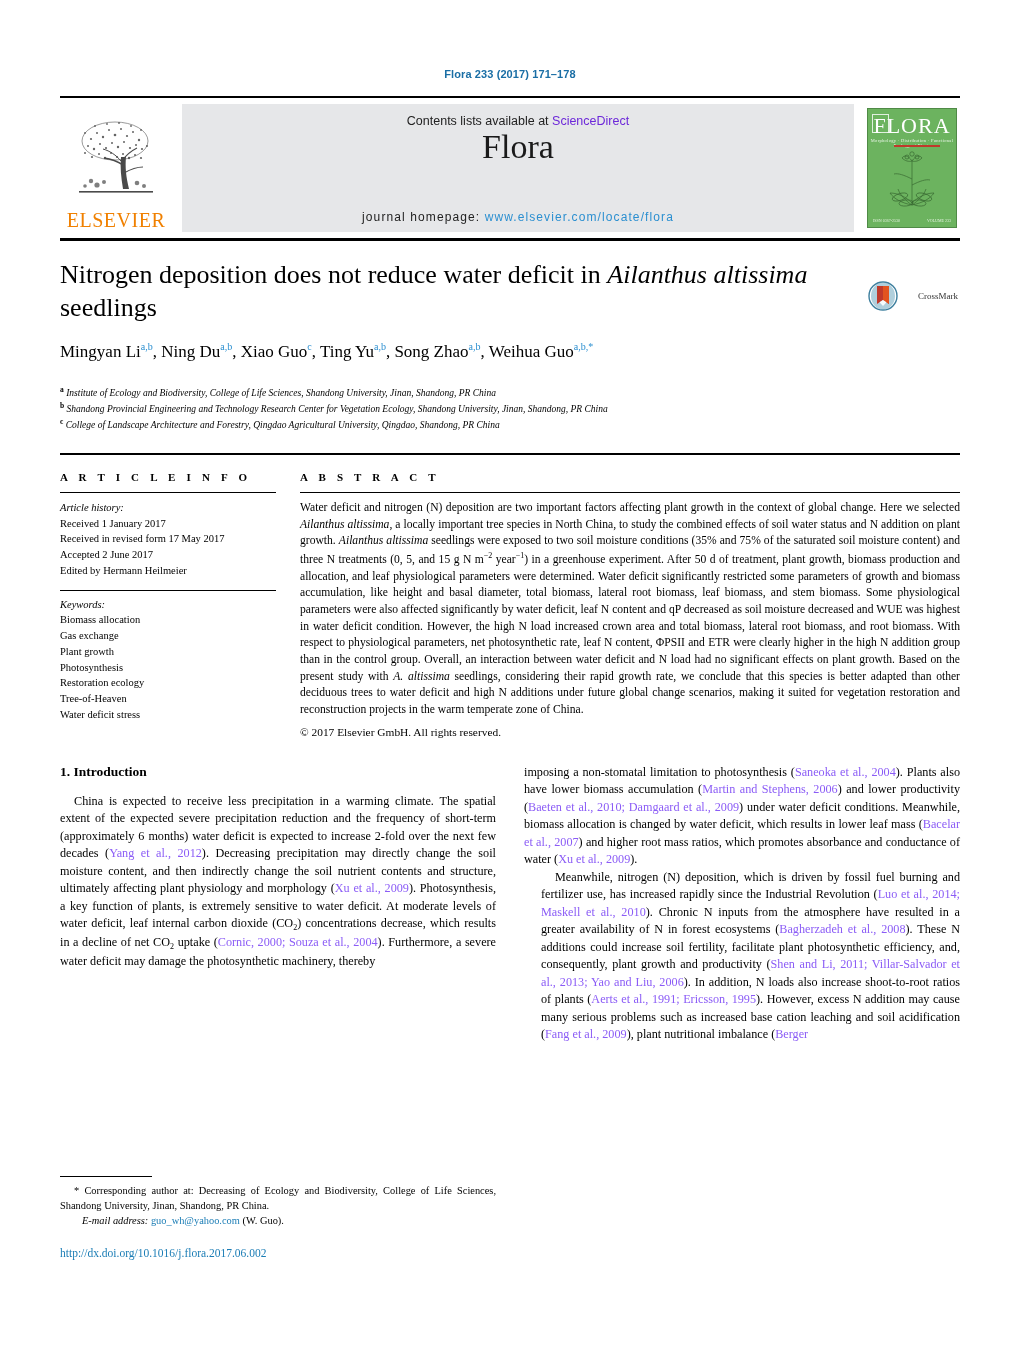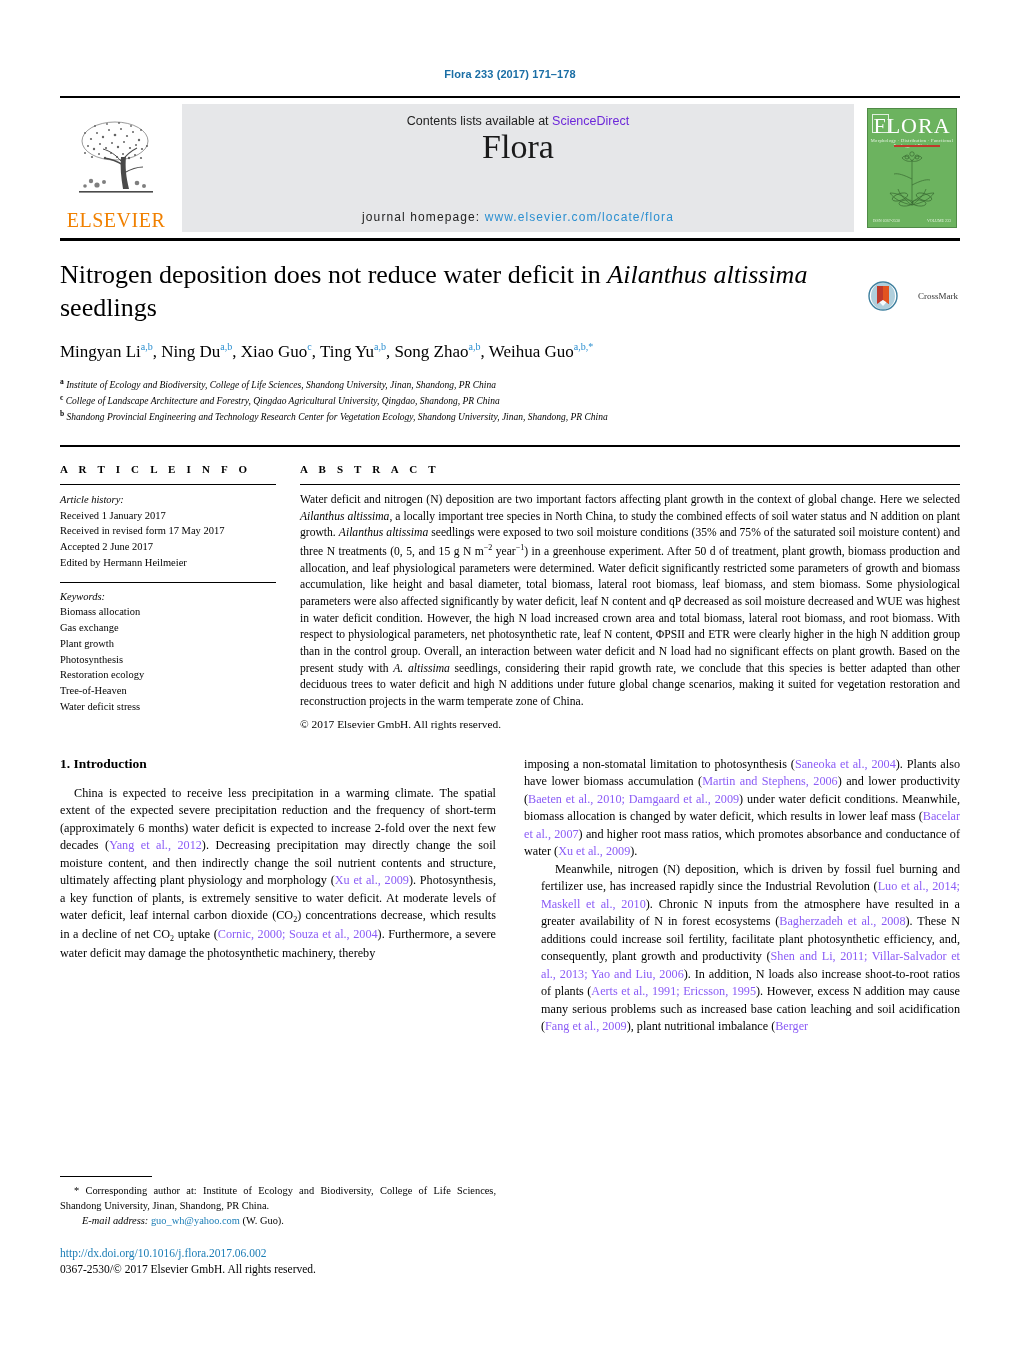--- a/index.html
+++ b/index.html
@@ -164,21 +164,21 @@
     font-size: 26px;
     line-height: 1.26;
     font-weight: 400;
     margin: 0 0 16px 0;
     max-width: 760px;
   }
   .paper-title i { font-style: italic; }
   .authors {
     font-family: "Liberation Serif", serif;
     font-size: 17px;
-    margin-bottom: 16px;
+    margin-bottom: 24px;
   }
   .authors sup { color: #2b8fd0; font-size: 10px; }
   .affils {
     font-family: "Liberation Serif", serif;
     font-style: italic;
     font-size: 9.5px;
     line-height: 1.45;
   }
   .affils sup { font-style: normal; font-weight: bold; font-size: 7.5px; }
 
@@ -427,22 +427,22 @@
     </div>
 
     <h1 class="paper-title">
       <span>Nitrogen deposition does not reduce water deficit in </span><i>Ailanthus altissima</i><span> seedlings</span>
     </h1>
 
     <div class="authors" id="authors"><span>Mingyan Li</span><sup>a,b</sup>, <span>Ning Du</span><sup>a,b</sup>, <span>Xiao Guo</span><sup>c</sup>, <span>Ting Yu</span><sup>a,b</sup>, <span>Song Zhao</span><sup>a,b</sup>, <span>Weihua Guo</span><sup>a,b,*</sup></div>
 
     <div class="affils" id="affils">
         <div><sup>a</sup> Institute of Ecology and Biodiversity, College of Life Sciences, Shandong University, Jinan, Shandong, PR China</div>
+        <div><sup>b</sup> Shandong Provincial Engineering and Technology Research Center for Vegetation Ecology, Shandong University, Jinan, Shandong, PR China</div>
         <div><sup>c</sup> College of Landscape Architecture and Forestry, Qingdao Agricultural University, Qingdao, Shandong, PR China</div>
-        <div><sup>b</sup> Shandong Provincial Engineering and Technology Research Center for Vegetation Ecology, Shandong University, Jinan, Shandong, PR China</div>
       </div>
   </div>
 
   <div class="rule-top"></div>
 
   <div class="infoabs">
     <div class="col-info">
       <div class="sect-head">A R T I C L E   I N F O</div>
       <div class="hr-thin"></div>
       <div class="hist">
@@ -486,24 +486,23 @@
     </div>
     <div class="bcol">
       <p class="ptext noindent" id="intro-right-1"><span>imposing a non-stomatal limitation to photosynthesis (</span><span class="ref">Saneoka et al., 2004</span><span>). Plants also have lower biomass accumulation (</span><span class="ref">Martin and Stephens, 2006</span><span>) and lower productivity (</span><span class="ref">Baeten et al., 2010; Damgaard et al., 2009</span><span>) under water deficit conditions. Meanwhile, biomass allocation is changed by water deficit, which results in lower leaf mass (</span><span class="ref">Bacelar et al., 2007</span><span>) and higher root mass ratios, which promotes absorbance and conductance of water (</span><span class="ref">Xu et al., 2009</span><span>).</span></p>
       <p class="ptext" id="intro-right-2"><span>Meanwhile, nitrogen (N) deposition, which is driven by fossil fuel burning and fertilizer use, has increased rapidly since the Industrial Revolution (</span><span class="ref">Luo et al., 2014; Maskell et al., 2010</span><span>). Chronic N inputs from the atmosphere have resulted in a greater availability of N in forest ecosystems (</span><span class="ref">Bagherzadeh et al., 2008</span><span>). These N additions could increase soil fertility, facilitate plant photosynthetic efficiency, and, consequently, plant growth and productivity (</span><span class="ref">Shen and Li, 2011; Villar-Salvador et al., 2013; Yao and Liu, 2006</span><span>). In addition, N loads also increase shoot-to-root ratios of plants (</span><span class="ref">Aerts et al., 1991; Ericsson, 1995</span><span>). However, excess N addition may cause many serious problems such as increased base cation leaching and soil acidification (</span><span class="ref">Fang et al., 2009</span><span>), plant nutritional imbalance (</span><span class="ref">Berger</span></p>
     </div>
   </div>
 
   <div class="footnote">
     <div class="fn-rule"></div>
     <div class="fn-text">
-      <span style="padding-left:14px">*</span><span> Corresponding author at: Institute of Ecology and Biodiversity, College of Life Sciences, Shandong University, Jinan, Shandong, PR China.</span><br>
+      <span style="padding-left:14px">*</span><span> Corresponding author at: Decreasing of Ecology and Biodiversity, College of Life Sciences, Shandong University, Jinan, Shandong, PR China.</span><br>
       <span style="padding-left:22px" class="lbl">E-mail address:</span>
       <span class="fn-link">guo_wh@yahoo.com</span><span> (W. Guo).</span>
     </div>
   </div>
 
   <div class="doiblock">
     <div class="doi-line">http://dx.doi.org/10.1016/j.flora.2017.06.002</div>
-    <div class="issn-line">0367-2530/© 2017 Elsevier GmbH. All rights reserved.</div>
   </div>
 
 </div>
 
 </body></html>

